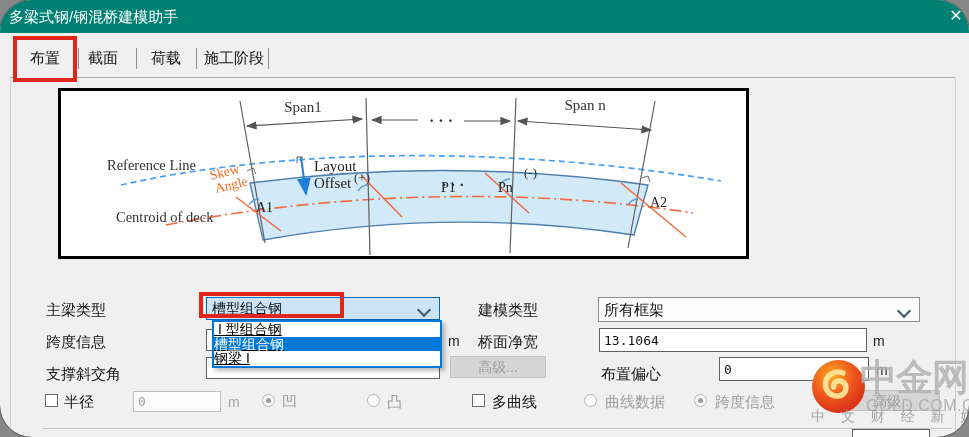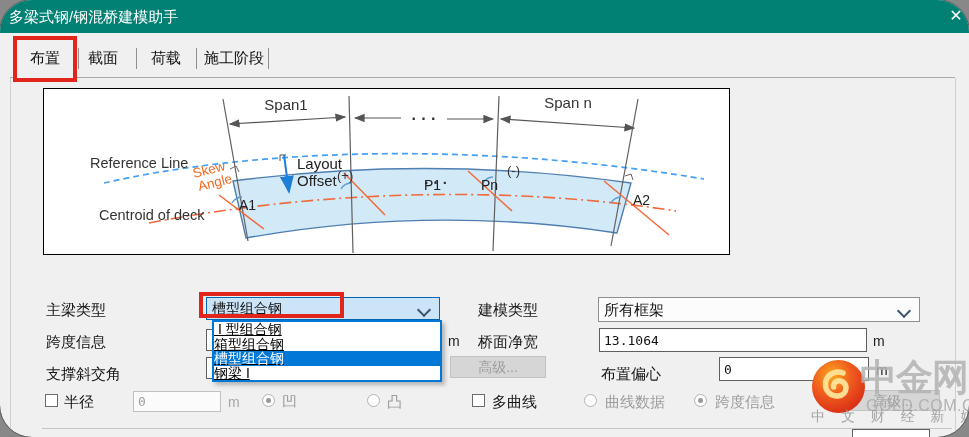--- a/index.html
+++ b/index.html
@@ -15,21 +15,21 @@
     font-size:15px;line-height:33px;padding-left:9px;box-sizing:border-box;}
   .close-x{left:944px;top:4px;width:24px;height:24px;color:#fff;font-size:16px;
     line-height:24px;text-align:center;cursor:pointer;}
   
   .tab{top:46px;height:24px;line-height:24px;font-size:15px;color:#111;cursor:pointer;}
   .tab-sep{top:48px;width:1px;height:21px;background:#8f8f8f;}
   .tab-underline{top:77px;left:10px;width:945px;height:1px;background:#ababab;}
   .tab-patch{top:77px;left:17px;width:57px;height:2px;background:#f0f0f0;}
   .vline{width:1px;background:#cfcfcf;top:78px;height:359px;}
   
-  .diagram{left:43px;top:88px;width:685px;height:165px;background:#fff;border:1px solid #000000;}
+  .diagram{left:58px;top:88px;width:685px;height:165px;background:#fff;border:3px solid #000000;font-family:Liberation Serif, serif;}
   .diagram svg{display:block;}
   
   .lbl{font-size:15px;color:#161616;white-space:nowrap;}
   .lbl.dis{color:#9d9d9d;}
   .unit{font-size:14px;color:#222;}
   .unit.dis{color:#a5a5a5;}
   
   .edit{box-sizing:border-box;background:#fff;border:1px solid #5f5f5f;
     font-family:"DejaVu Sans Mono",monospace;font-size:13px;padding:8px 4px;color:#111;}
   .edit.dis{border:1px solid #c0c0c0;background:#fbfbfb;color:#9f9f9f;}
@@ -198,21 +198,20 @@
   <div class="abs lbl dis" style="left:715px;top:393px">跨度信息</div>
   <div class="abs btn-dis" style="left:846px;top:390px;width:94px;height:21px">高级...</div>
 
   <div class="abs groupline">
     <span class="grouplbl">边界</span>
   </div>
   <input class="abs edit" style="left: 852px; top: 429px; width: 78px; height: 16px;" value="">
 
   <div class="abs dd-list">
     <div class="dd-item"> I 型组合钢</div>
-    <div class="dd-item">箱型组合钢</div>
     <div class="dd-item sel">槽型组合钢</div>
     <div class="dd-item">钢梁 I</div>
   </div>
 
   <div class="abs anno" style="left:13px;top:36px;width:56px;height:38px"></div>
   <div class="abs anno" style="left:199px;top:292px;width:137px;height:18px"></div>
 
   <div class="abs wm wm-logo">
     <svg viewBox="0 0 53 53" width="53" height="53">
       <defs>

